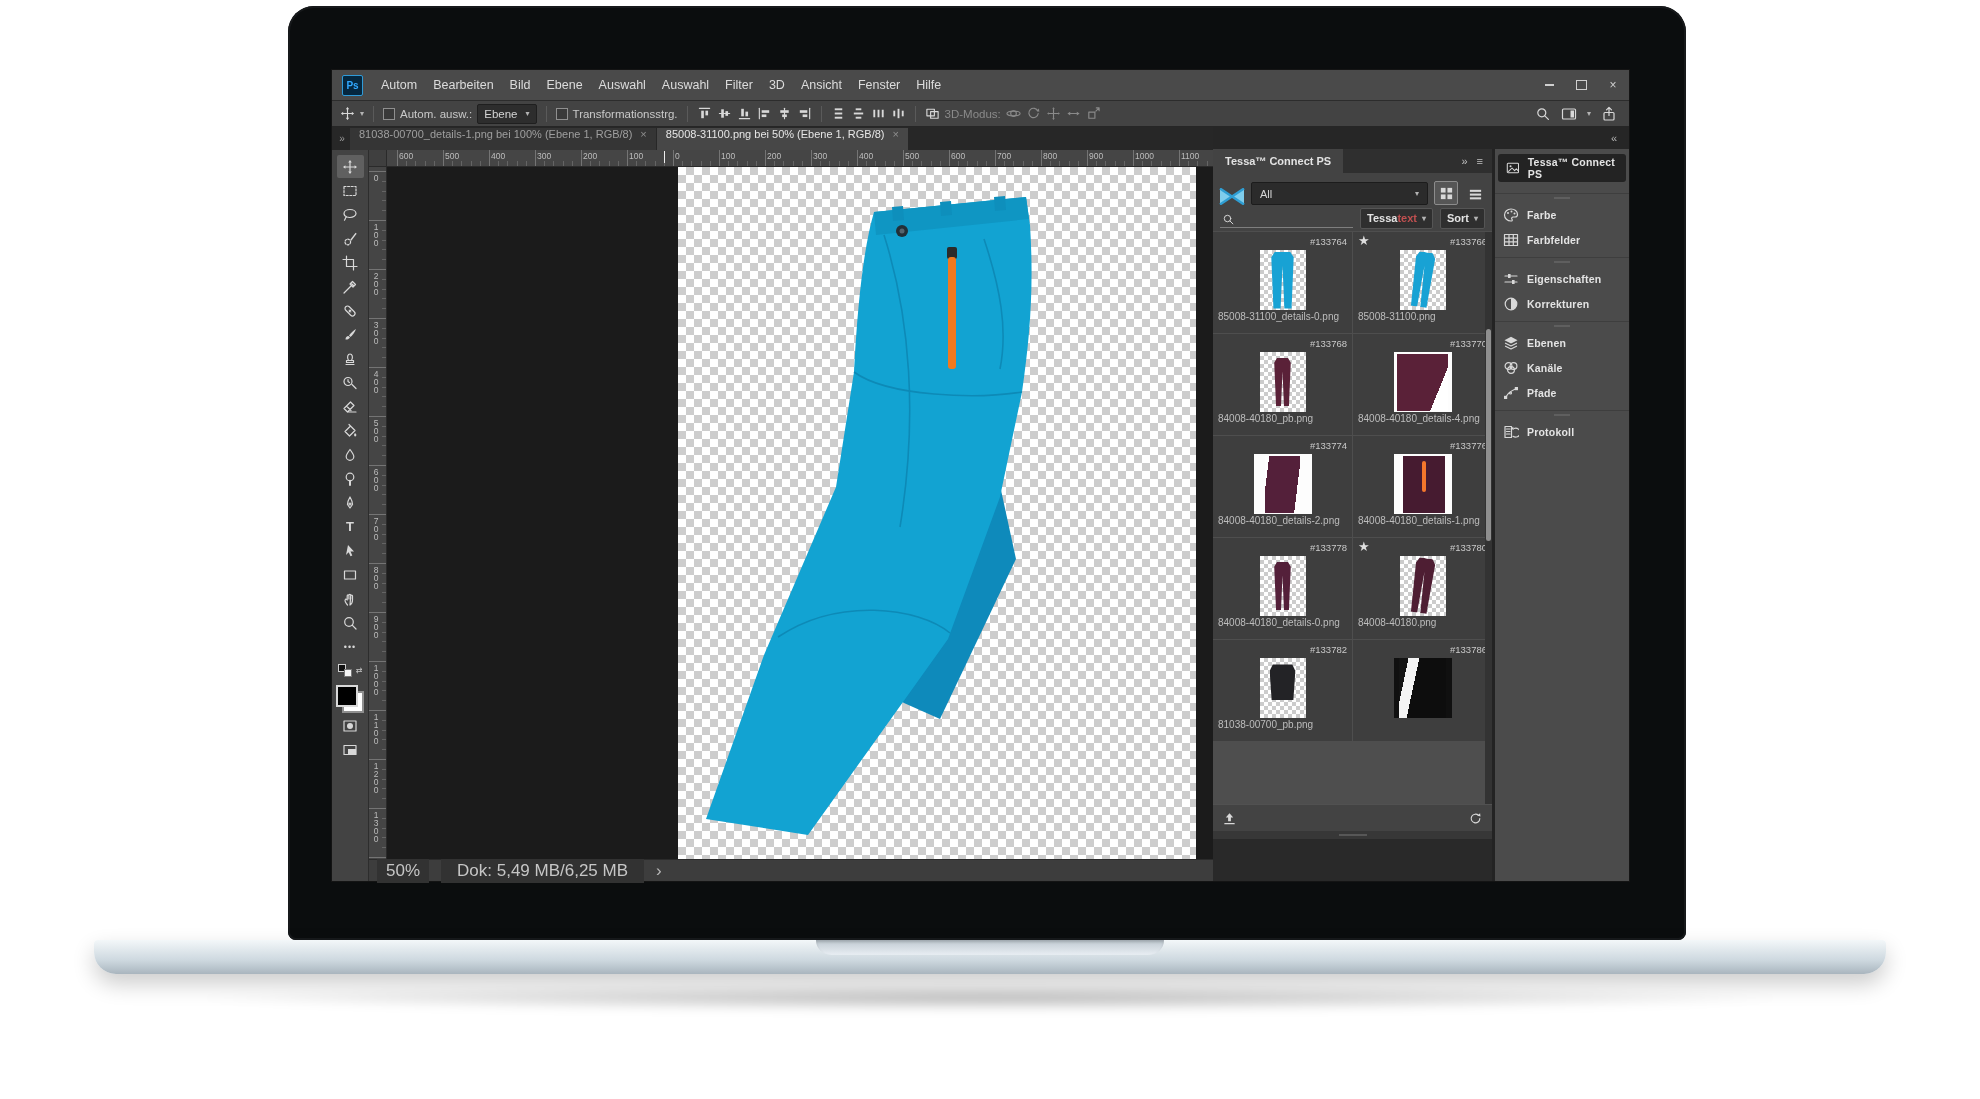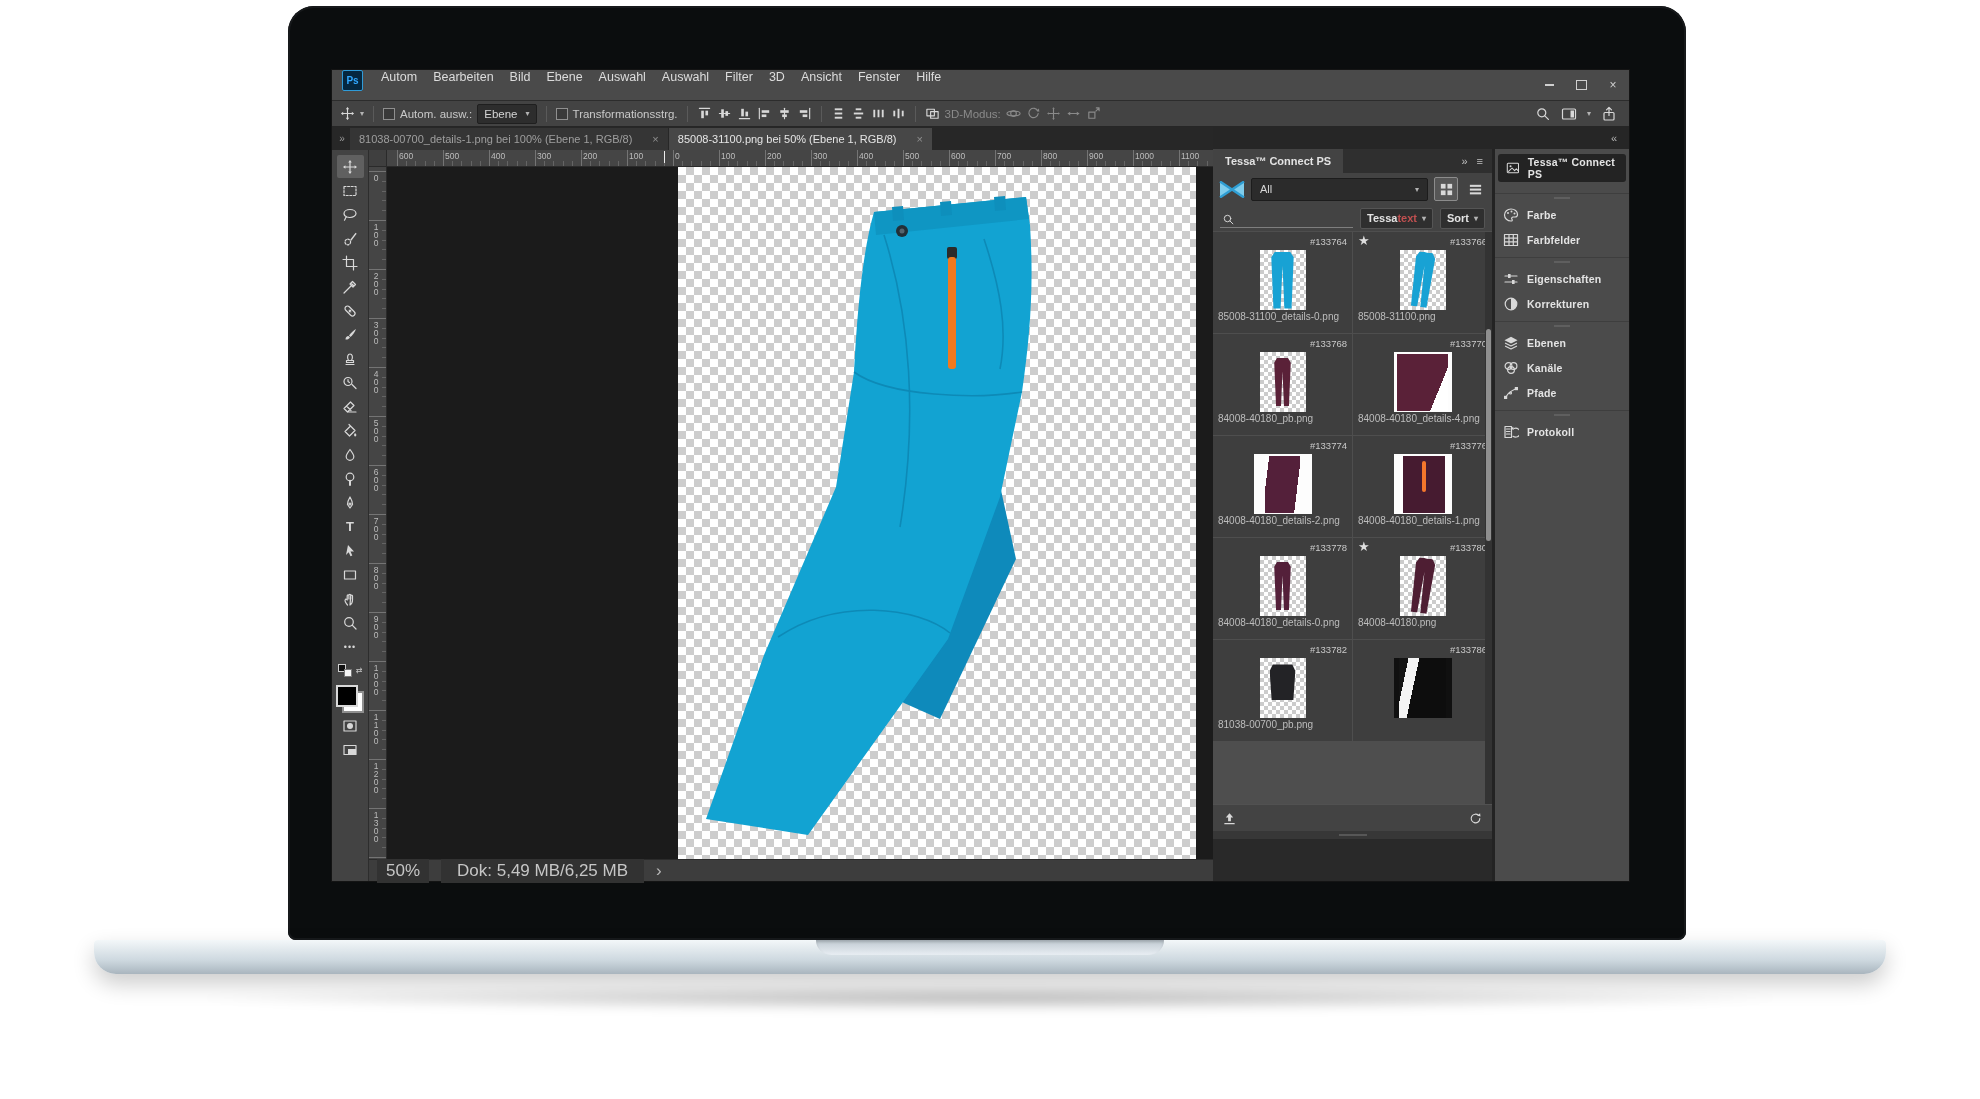--- a/index.html
+++ b/index.html
@@ -12,21 +12,21 @@
         background:linear-gradient(#f3f7f9,#cdd8df 60%,#a9b5be);
         border-radius:4px 4px 22px 22px;box-shadow:0 10px 22px rgba(0,0,0,.20)}
   .notch{position:absolute;left:816px;top:940px;width:348px;height:15px;
          background:linear-gradient(#bfc9d1,#e8eef3);border-radius:0 0 16px 16px;
          box-shadow:inset 0 2px 3px rgba(0,0,0,.18)}
   .floor-shadow{position:absolute;left:180px;top:984px;width:1620px;height:28px;
         background:radial-gradient(ellipse at center,rgba(0,0,0,.25),rgba(0,0,0,0) 70%);filter:blur(4px)}
   
   .ps{position:absolute;left:332px;top:70px;width:1297px;height:811px;background:#3c3c3c;
       box-shadow:0 0 0 1px #141414;font-size:12px;color:#d6d6d6;display:flex;flex-direction:column}
-  .titlebar{height:30px;display:flex;align-items:flex-start;background:#4a4a4a;border-bottom:1px solid #2c2c2c;padding-left:10px}
+  .titlebar{height:30px;display:flex;align-items:center;background:#4a4a4a;border-bottom:1px solid #2c2c2c;padding-left:10px}
   .pslogo{width:19px;height:19px;background:#05273f;border:1px solid #2f9bd8;border-radius:2px;
           color:#31a8ff;font-size:10px;font-weight:bold;display:flex;align-items:center;justify-content:center;margin-right:10px}
   .menus{display:flex}
   .menus span{padding:0 8px;font-size:12.5px;color:#dcdcdc}
   .winbtns{margin-left:auto;display:flex;height:100%}
   .winbtn{width:32px;height:100%;display:flex;align-items:center;justify-content:center;color:#cfcfcf;font-size:12px}
   .minbar{width:9px;height:2px;background:#cfcfcf}
   .maxbox{width:9px;height:8px;border:1px solid #cfcfcf}
   
   .optionsbar{height:25px;background:#434343;border-bottom:1px solid #262626;display:flex;align-items:center;
@@ -41,21 +41,21 @@
   
   svg.ic{stroke:#d8d8d8;fill:none;stroke-width:1.2;stroke-linecap:round;stroke-linejoin:round}
   svg.ic .f{fill:#d8d8d8;stroke:none}
   svg.ic3{stroke:#8a8a8a;fill:none;stroke-width:1.2;stroke-linecap:round;stroke-linejoin:round}
   svg.ic3 .f{fill:#8a8a8a;stroke:none}
   
   .psbody{flex:1;display:flex;min-height:0}
   .left{width:881px;display:flex;flex-direction:column;min-width:0}
   .tabstrip{height:23px;background:#272727;display:flex;align-items:flex-end;gap:1px;padding-left:3px}
   .tcollapse{color:#9a9a9a;font-size:10px;align-self:center;width:14px;text-align:center}
-  .tab{height:22px;display:flex;align-items:center;padding:0 9px;font-size:11px;gap:20px}
+  .tab{height:22px;display:flex;padding:0 9px;font-size:11px;gap:8px}
   .tab.active{background:#474747;color:#e6e6e6}
   .tab.inactive{background:#353535;color:#9f9f9f}
   .tabx{color:#8f8f8f;font-size:11px}
   .docarea{flex:1;display:flex;min-height:0}
   .toolbar{width:36px;background:#434343;border-right:1px solid #2d2d2d;display:flex;flex-direction:column;
            align-items:center;padding-top:5px;gap:1px}
   .tool{width:27px;height:23px;display:flex;align-items:center;justify-content:center;border-radius:2px;flex:0 0 auto}
   .tool.active{background:#606060}
   .ttext{font-size:13px;font-weight:bold;color:#d8d8d8;line-height:1}
   .tdots{font-size:9px;letter-spacing:1px;color:#d8d8d8}
@@ -96,21 +96,21 @@
   
   .right{width:416px;background:#262626;display:flex;flex-direction:column}
   .rtop{height:22px;display:flex;align-items:center;justify-content:flex-end;padding-right:12px;
         color:#b5b5b5;font-size:11px}
   .panels{flex:1;display:flex;min-height:0}
   .tessa{width:279px;display:flex;flex-direction:column;background:#434343}
   .phead{height:24px;background:#2f2f2f;display:flex;align-items:center;flex:0 0 auto}
   .ptab{height:24px;background:#434343;padding:0 12px;font-size:11px;font-weight:bold;color:#e3e3e3;
         display:flex;align-items:center}
   .phead-icons{margin-left:auto;padding-right:9px;color:#c0c0c0;display:flex;gap:9px;font-size:11px;align-items:center}
-  .trow{height:32px;display:flex;align-items:center;padding:0 6px;gap:6px;flex:0 0 auto}
+  .trow{height:32px;display:flex;align-items:flex-end;padding:0 6px;gap:6px;flex:0 0 auto}
   .allsel{flex:1;height:21px;background:#2b2b2b;border:1px solid #1c1c1c;border-radius:2px;display:flex;
           align-items:center;padding:0 8px;color:#d6d6d6;font-size:11px}
   .allsel .chev{margin-left:auto}
   .viewbtn{width:22px;height:22px;display:flex;align-items:center;justify-content:center;border-radius:2px}
   .viewbtn.sel{background:#565656;border:1px solid #8c8c8c}
   .srow{height:26px;display:flex;align-items:center;padding:0 7px;gap:7px;flex:0 0 auto}
   .searchline{flex:1;height:18px;border-bottom:1px solid #7e7e7e;display:flex;align-items:flex-end;padding:0 2px 1px}
   .msel{height:19px;background:#2f2f2f;border:1px solid #555;border-radius:2px;display:flex;align-items:center;
         gap:5px;padding:0 6px;font-size:11px;font-weight:bold;color:#e3e3e3}
   .ft2{color:#c05050}

